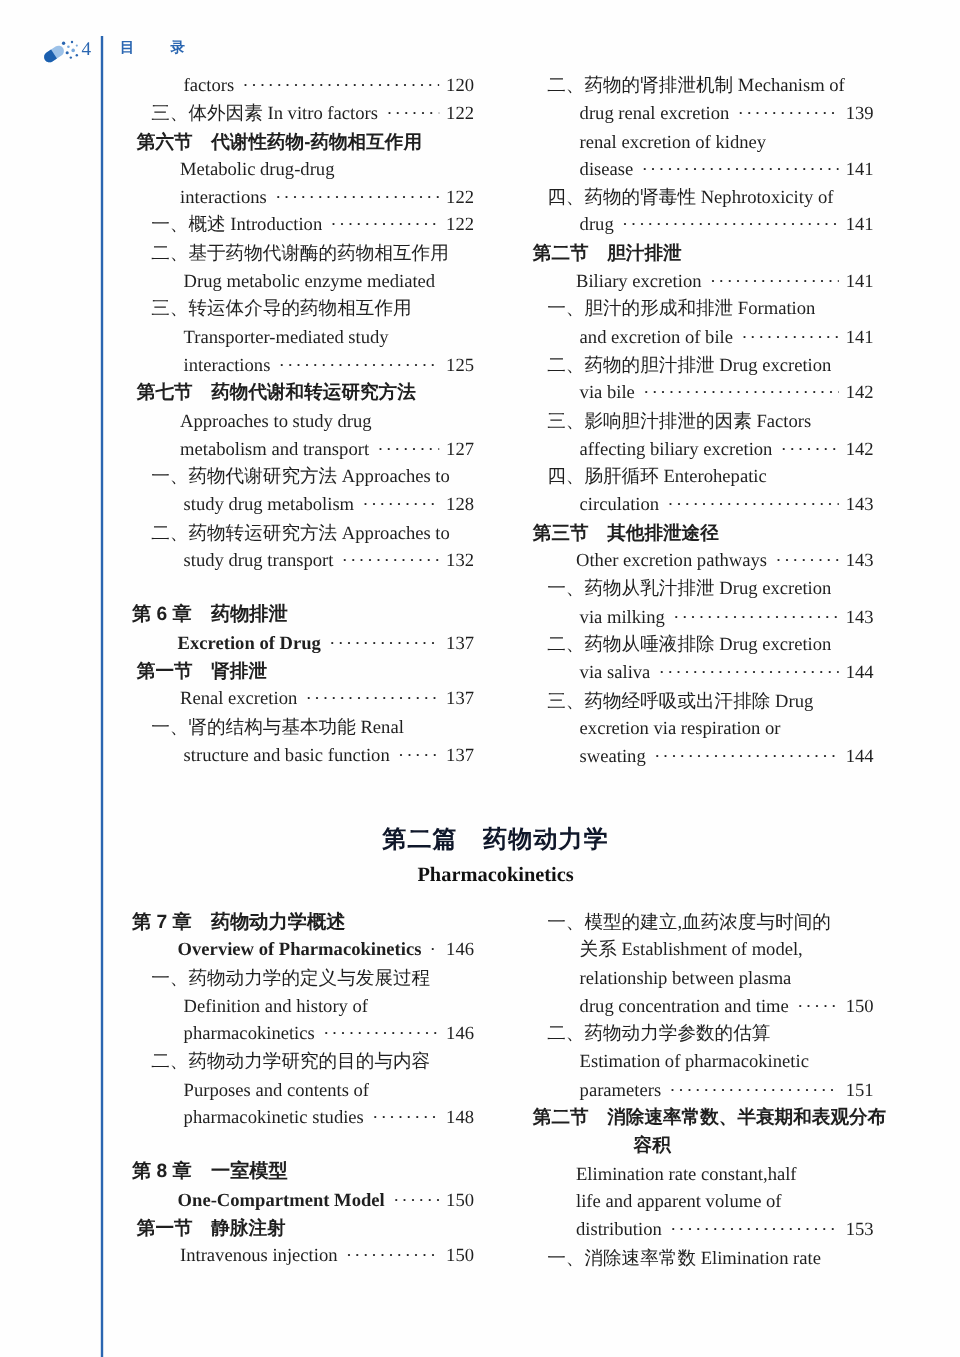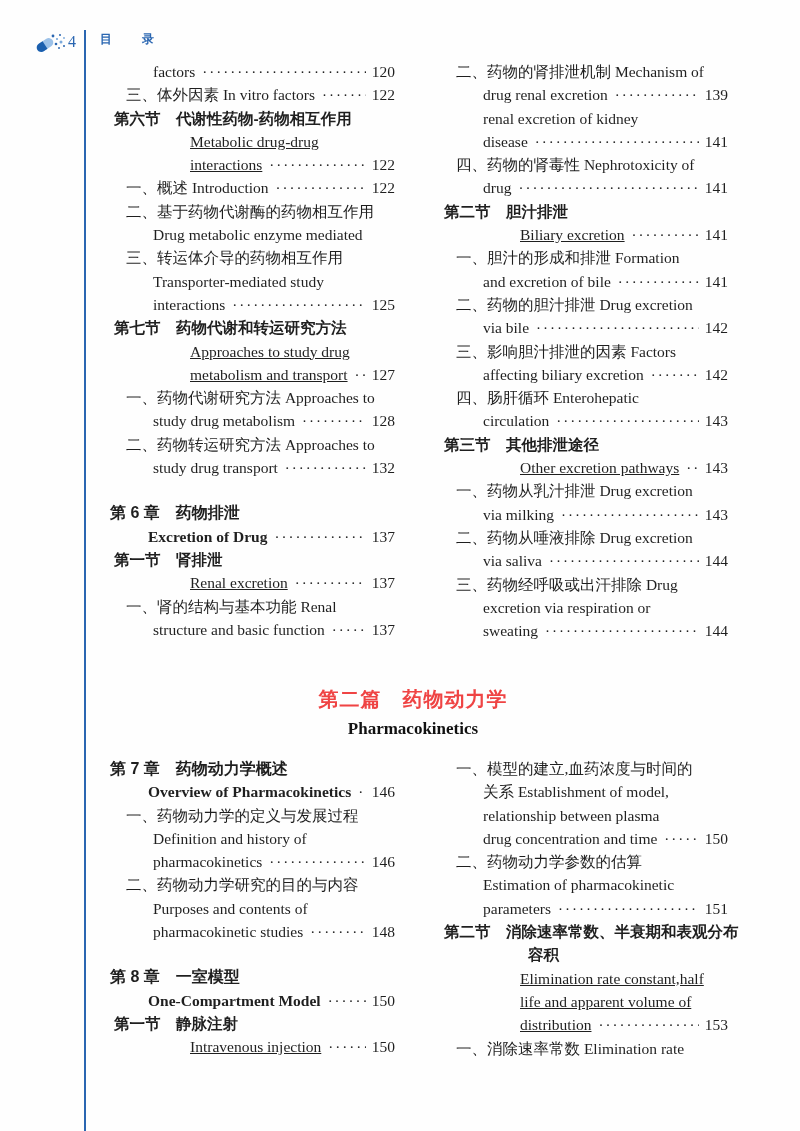--- a/index.html
+++ b/index.html
@@ -54,21 +54,21 @@
   }
   .s-chapter-en .toc-text{margin-left:50px;font-weight:bold;font-size:15.5px;}
   .s-section .toc-text{
     margin-left:16px;font-weight:bold;
     font-family:"Liberation Sans","DejaVu Sans",sans-serif;
   }
   .s-section-cont .toc-text{
     margin-left:100px;font-weight:bold;
     font-family:"Liberation Sans","DejaVu Sans",sans-serif;
   }
-  .s-section-en .toc-text{margin-left:92px;text-decoration:underline;}
+  .s-section-en .toc-text{margin-left:52px;}
   .s-item .toc-text{margin-left:28px;}
   .s-item-cont .toc-text{margin-left:55px;}
 
   .leader{
     flex:1 1 auto;overflow:hidden;white-space:nowrap;
     margin:0 3px 0 7px;color:#222;font-weight:normal;
   }
   .leader::after{
     content:"·············································";
     letter-spacing:2px;font-size:15px;
@@ -76,21 +76,21 @@
   .pagenum{
     flex:0 0 auto;min-width:26px;text-align:right;
     font-weight:normal;font-size:15.5px;
   }
 
   
   .part-heading{position:absolute;left:98px;top:686px;width:630px;text-align:center;}
   .part-cn{
     font-size:20px;font-weight:bold;letter-spacing:1px;
     font-family:"Liberation Sans","DejaVu Sans",sans-serif;
-    color:#ef4444;
+    color:#0f172a;
   }
   .part-en{
     margin-top:6px;font-size:17px;font-weight:bold;
     font-family:"Liberation Serif","DejaVu Serif",serif;
     color:#111;
   }
 </style>
 </head>
 <body>
 

